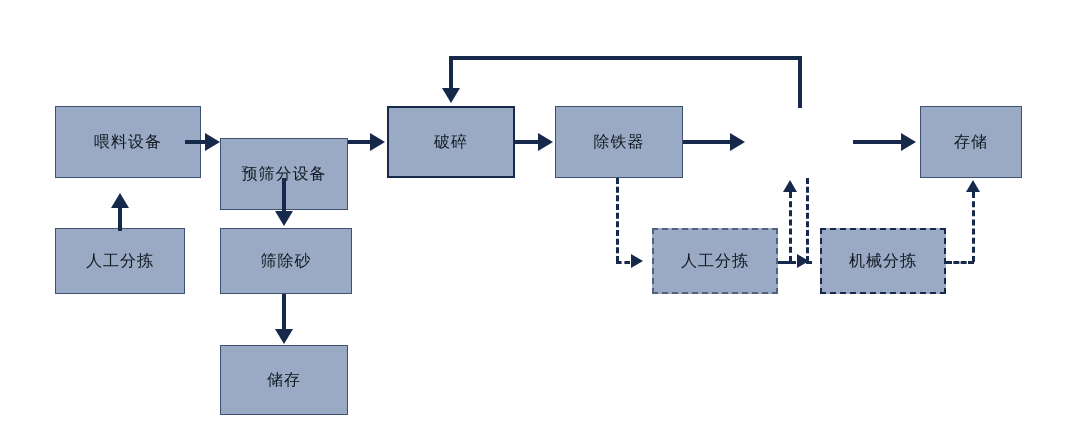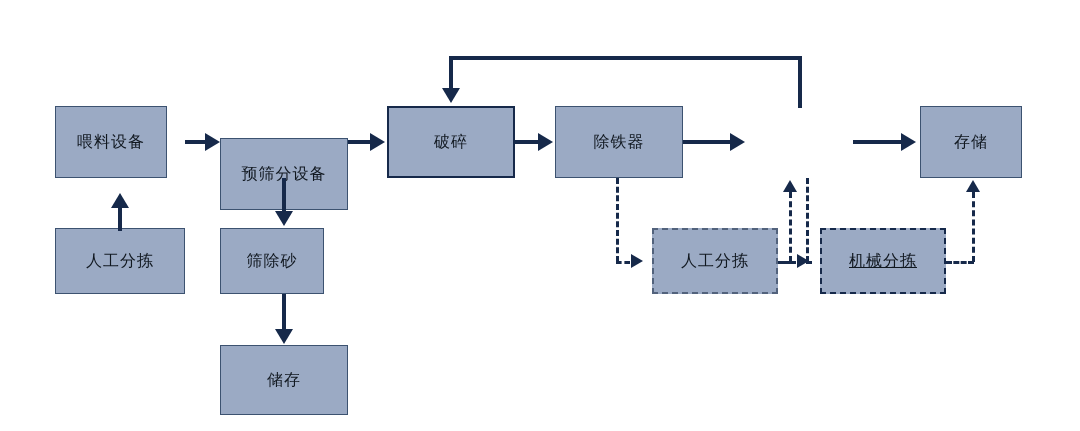--- a/index.html
+++ b/index.html
@@ -84,21 +84,21 @@
     border-left: 7px solid transparent;
     border-right: 7px solid transparent;
     border-bottom: 12px solid #16294A;
   }
 </style>
 </head>
 <body>
 
 <div id="canvas">
 
-  <div class="node" style="left:55px;  top:106px; width:112px; height:72px;">
+  <div class="node" style="left:55px;  top:106px; width:146px; height:72px;">
     <span>喂料设备</span>
   </div>
 
   <div class="node" style="left:220px; top:106px; width:128px; height:72px;margin-top:32px;">
     <span>预筛分设备</span>
   </div>
 
   <div class="node emph" style="left:387px; top:106px; width:128px; height:72px;text-align:center;">
     <span>破碎</span>
   </div>
@@ -109,33 +109,33 @@
 
 
   <div class="node" style="left:920px; top:106px; width:102px; height:72px;">
     <span>存储</span>
   </div>
 
   <div class="node" style="left:55px;  top:228px; width:130px; height:66px;">
     <span>人工分拣</span>
   </div>
 
-  <div class="node" style="left:220px; top:228px; width:104px; height:66px;">
+  <div class="node" style="left:220px; top:228px; width:132px; height:66px;">
     <span>筛除砂</span>
   </div>
 
   <div class="node" style="left:220px; top:345px; width:128px; height:70px;">
     <span>储存</span>
   </div>
 
   <div class="node dashed-thin" style="left:652px; top:228px; width:126px; height:66px;">
     <span>人工分拣</span>
   </div>
 
-  <div class="node dashed" style="left:820px; top:228px; width:126px; height:66px;text-decoration:underline;">
+  <div class="node dashed" style="left:820px; top:228px; width:126px; height:66px;">
     <span>机械分拣</span>
   </div>
 
   <div class="conn h" style="left:185px; top:140px; width:22px;"></div>
   <div class="arrow right" style="left:205px; top:133px;"></div>
 
   <div class="conn h" style="left:348px; top:140px; width:24px;"></div>
   <div class="arrow right" style="left:370px; top:133px;"></div>
 
   <div class="conn h" style="left:515px; top:140px; width:25px;"></div>

